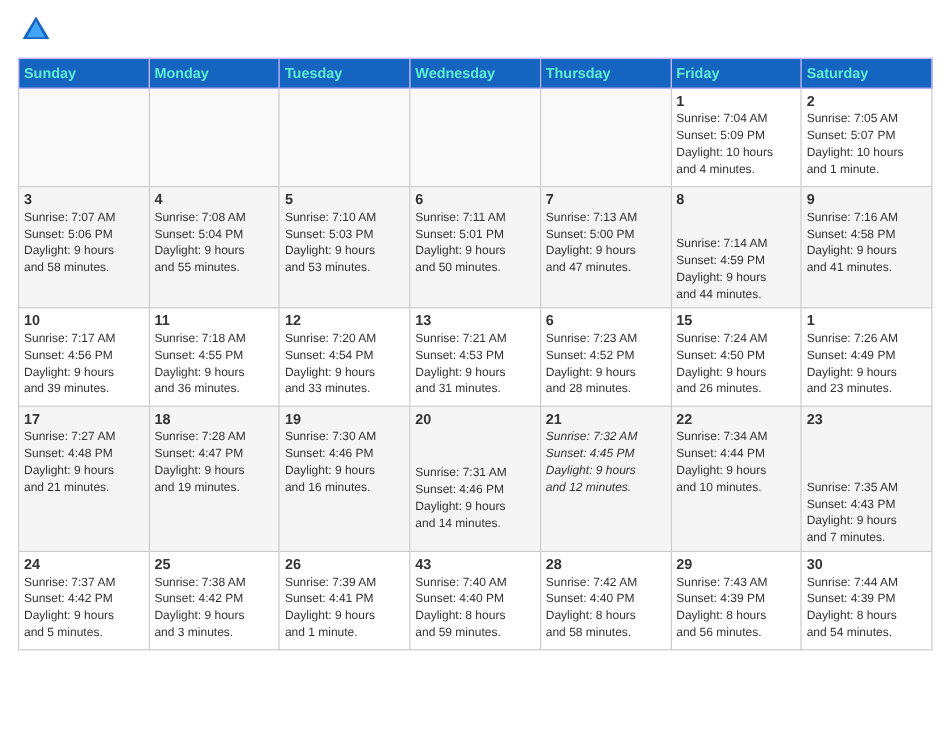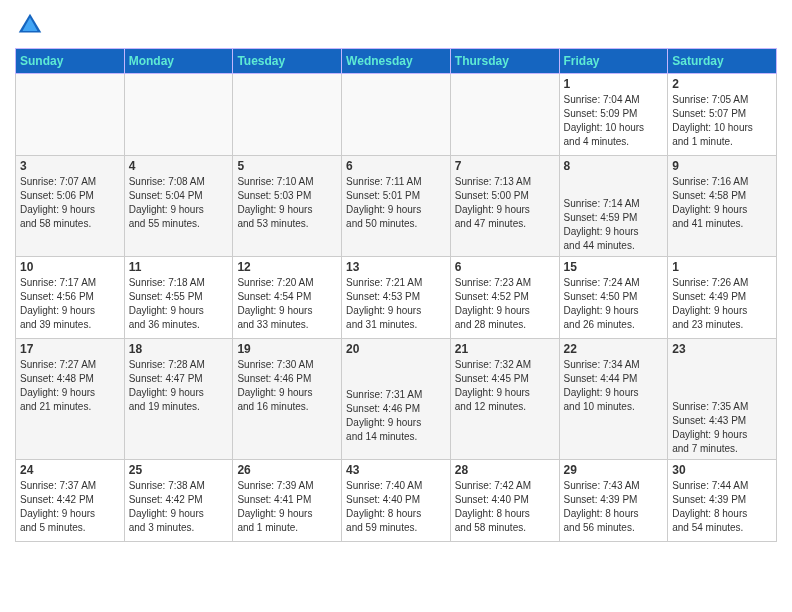--- a/index.html
+++ b/index.html
@@ -278,21 +278,21 @@
           </td>
           <td>
             <span class="day-num">20</span>
             <div class="day-info" style="white-space: pre-line; margin-top: 32px;">Sunrise: 7:31 AM
 Sunset: 4:46 PM
 Daylight: 9 hours
 and 14 minutes.</div>
           </td>
           <td>
             <span class="day-num">21</span>
-            <div class="day-info" style="white-space: pre-line;">Sunrise: 7:32 AM
+            <div class="day-info" style="white-space: pre-line; font-style: italic;">Sunrise: 7:32 AM
 Sunset: 4:45 PM
 Daylight: 9 hours
 and 12 minutes.</div>
           </td>
           <td>
             <span class="day-num">22</span>
             <div class="day-info" style="white-space: pre-line;">Sunrise: 7:34 AM
 Sunset: 4:44 PM
 Daylight: 9 hours
 and 10 minutes.</div>

